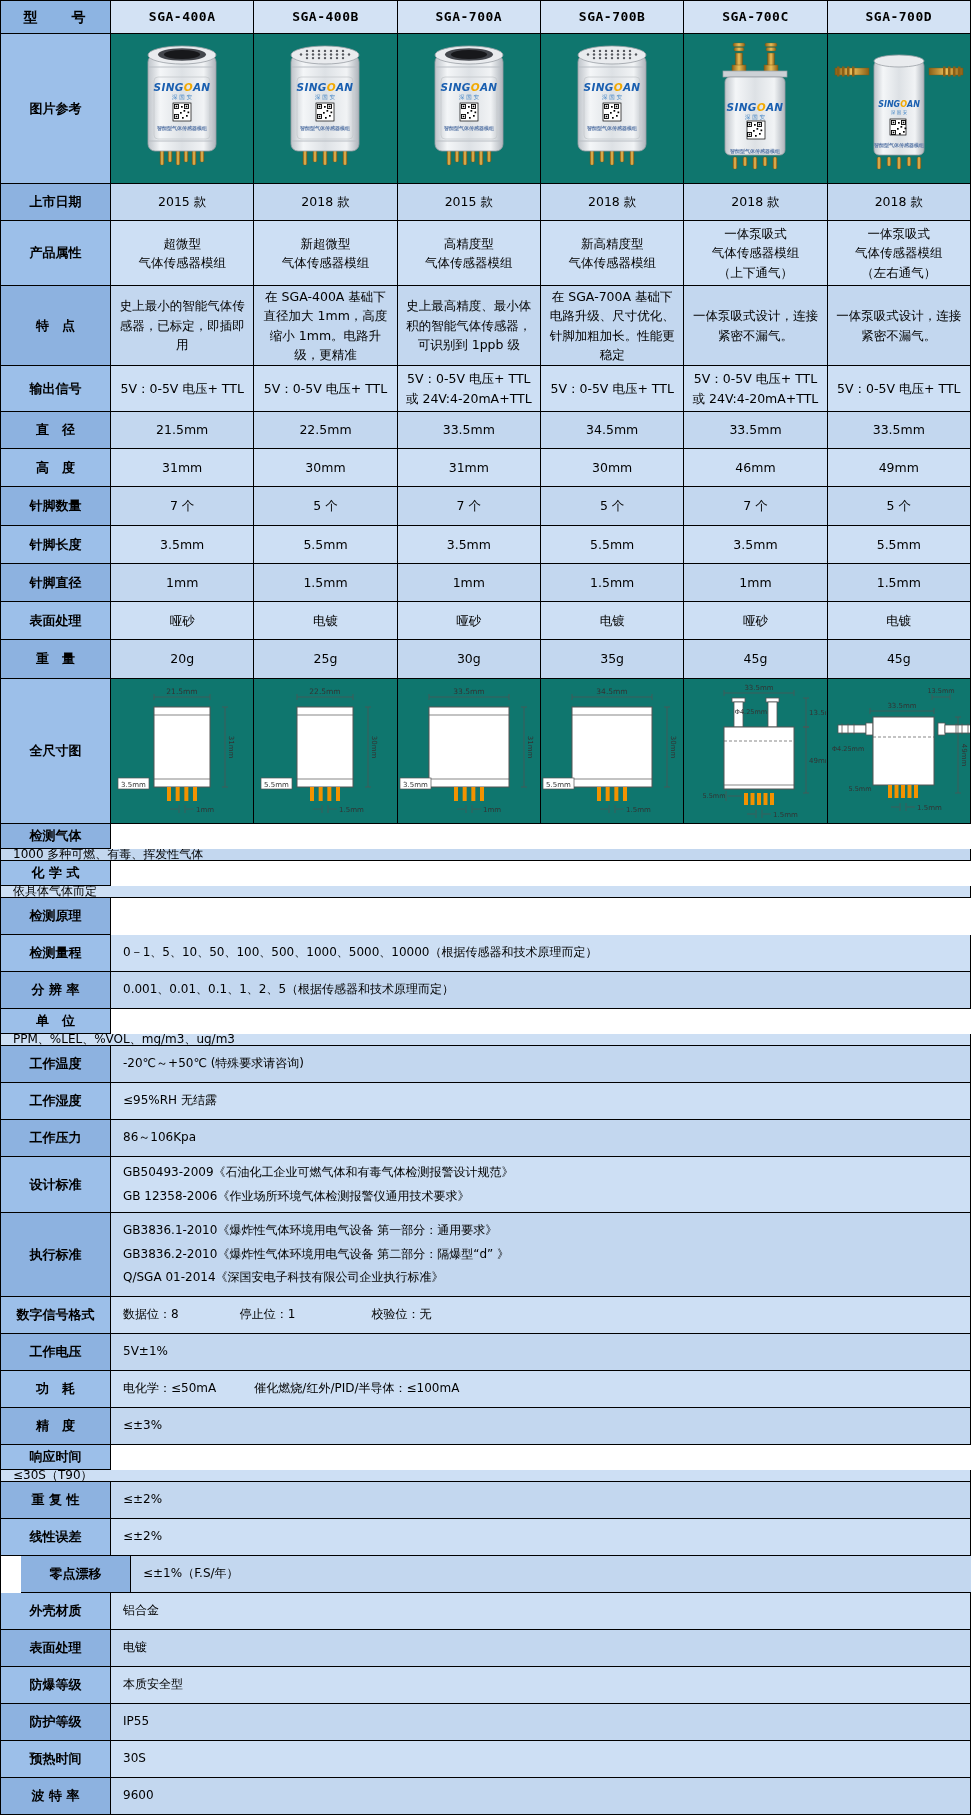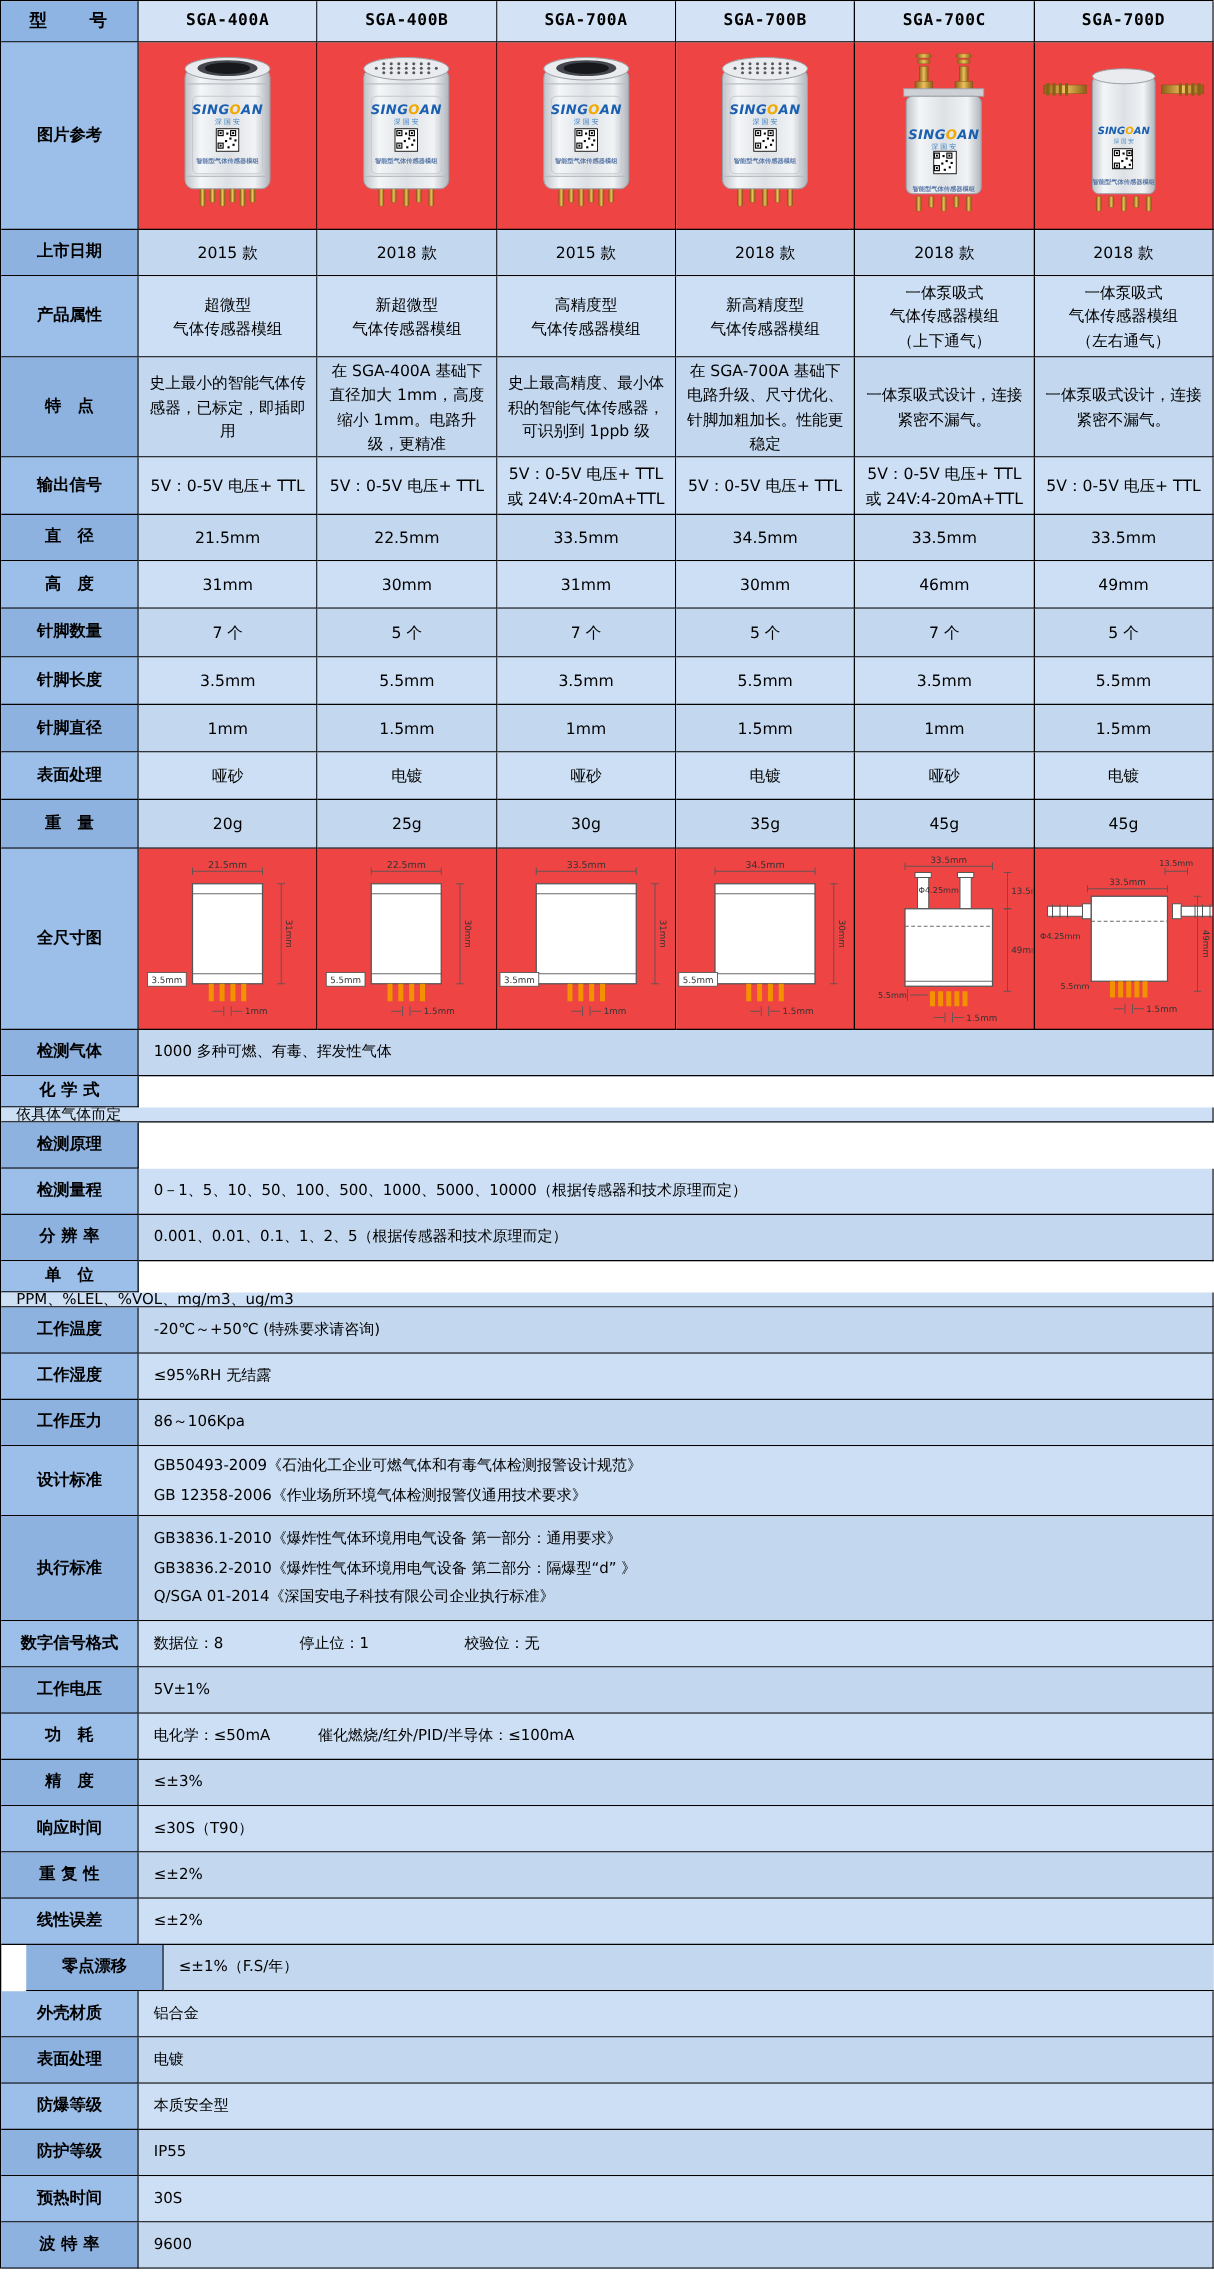--- a/index.html
+++ b/index.html
@@ -20,21 +20,21 @@
         display:flex;align-items:center;justify-content:center;text-align:center;overflow:hidden;}
   .label-cell{width:110px;min-width:110px;font-weight:bold;font-size:13px;white-space:pre-wrap;line-height:1.5;padding:2px 3px;text-align:right;}
   .data-cell{flex:1;font-size:12.5px;white-space:pre-line;line-height:1.55;padding:2px 5px;}
   .full-cell{flex:1;font-size:12px;white-space:pre-wrap;line-height:1.95;justify-content:flex-start;text-align:left;padding:2px 12px;}
   .header-label{background:var(--header-label);font-size:14px;letter-spacing:2px;}
   .header-model{background:var(--header-cell);font-weight:bold;font-size:13px;font-family:"DejaVu Sans Mono","Liberation Mono",monospace;letter-spacing:.5px;}
   .label-dark{background:var(--label-dark);}
   .label-light{background:var(--label-light);}
   .cell-dark{background:var(--cell-dark);}
   .cell-light{background:var(--cell-light);}
-  .photo-cell,.diagram-cell{background:#ef4444;padding:0;}
+  .photo-cell,.diagram-cell{background:#0f766e;padding:0;}
   svg text{font-family:"DejaVu Sans","Liberation Sans",sans-serif;}
 </style>
 </head>
 <body>
 
 <div class="sheet">
   <div class="grid" id="grid">
       <div class="row" style="height: 33px;">
         <div class="cell label-cell header-label">型　　号</div>
         <div class="cell data-cell header-model">SGA-400A</div>
@@ -638,21 +638,21 @@
             <rect x="79.5" y="104" width="4" height="13" fill="#f29200"></rect>
             <rect x="86" y="104" width="4" height="13" fill="#f29200"></rect>
             <text x="32" y="110" text-anchor="middle" font-size="6.5" fill="#333">5.5mm</text>
             <line x1="63" y1="126" x2="71" y2="126" stroke="#555" stroke-width=".7"></line>
             <line x1="79" y1="126" x2="87" y2="126" stroke="#555" stroke-width=".7"></line>
             <line x1="72" y1="122" x2="72" y2="130" stroke="#555" stroke-width=".7"></line>
             <line x1="78" y1="122" x2="78" y2="130" stroke="#555" stroke-width=".7"></line>
             <text x="89" y="128.5" font-size="7" fill="#333">1.5mm</text>
           </svg></div>
       </div>
-      <div class="row" style="height: 37px;">
+      <div class="row" style="height: 37px; flex-direction: column;">
         <div class="cell label-cell label-dark">检测气体</div>
         <div class="cell full-cell cell-dark">1000 多种可燃、有毒、挥发性气体</div>
       </div>
       <div class="row" style="height: 37px; flex-direction: column;">
         <div class="cell label-cell label-light">化 学 式</div>
         <div class="cell full-cell cell-light">依具体气体而定</div>
       </div>
       <div class="row" style="height: 37px;">
         <div class="cell label-cell label-dark">检测原理</div>
       </div>
@@ -700,21 +700,21 @@
         <div class="cell full-cell cell-dark">5V±1%</div>
       </div>
       <div class="row" style="height: 37px;">
         <div class="cell label-cell label-light">功　耗</div>
         <div class="cell full-cell cell-light">电化学：≤50mA          催化燃烧/红外/PID/半导体：≤100mA</div>
       </div>
       <div class="row" style="height: 37px;">
         <div class="cell label-cell label-dark">精　度</div>
         <div class="cell full-cell cell-dark">≤±3%</div>
       </div>
-      <div class="row" style="height: 37px;">
+      <div class="row" style="height: 37px; flex-direction: column;">
         <div class="cell label-cell label-light">响应时间</div>
         <div class="cell full-cell cell-light">≤30S（T90）</div>
       </div>
       <div class="row" style="height: 37px;">
         <div class="cell label-cell label-dark">重 复 性</div>
         <div class="cell full-cell cell-dark">≤±2%</div>
       </div>
       <div class="row" style="height: 37px;">
         <div class="cell label-cell label-light">线性误差</div>
         <div class="cell full-cell cell-light">≤±2%</div>

